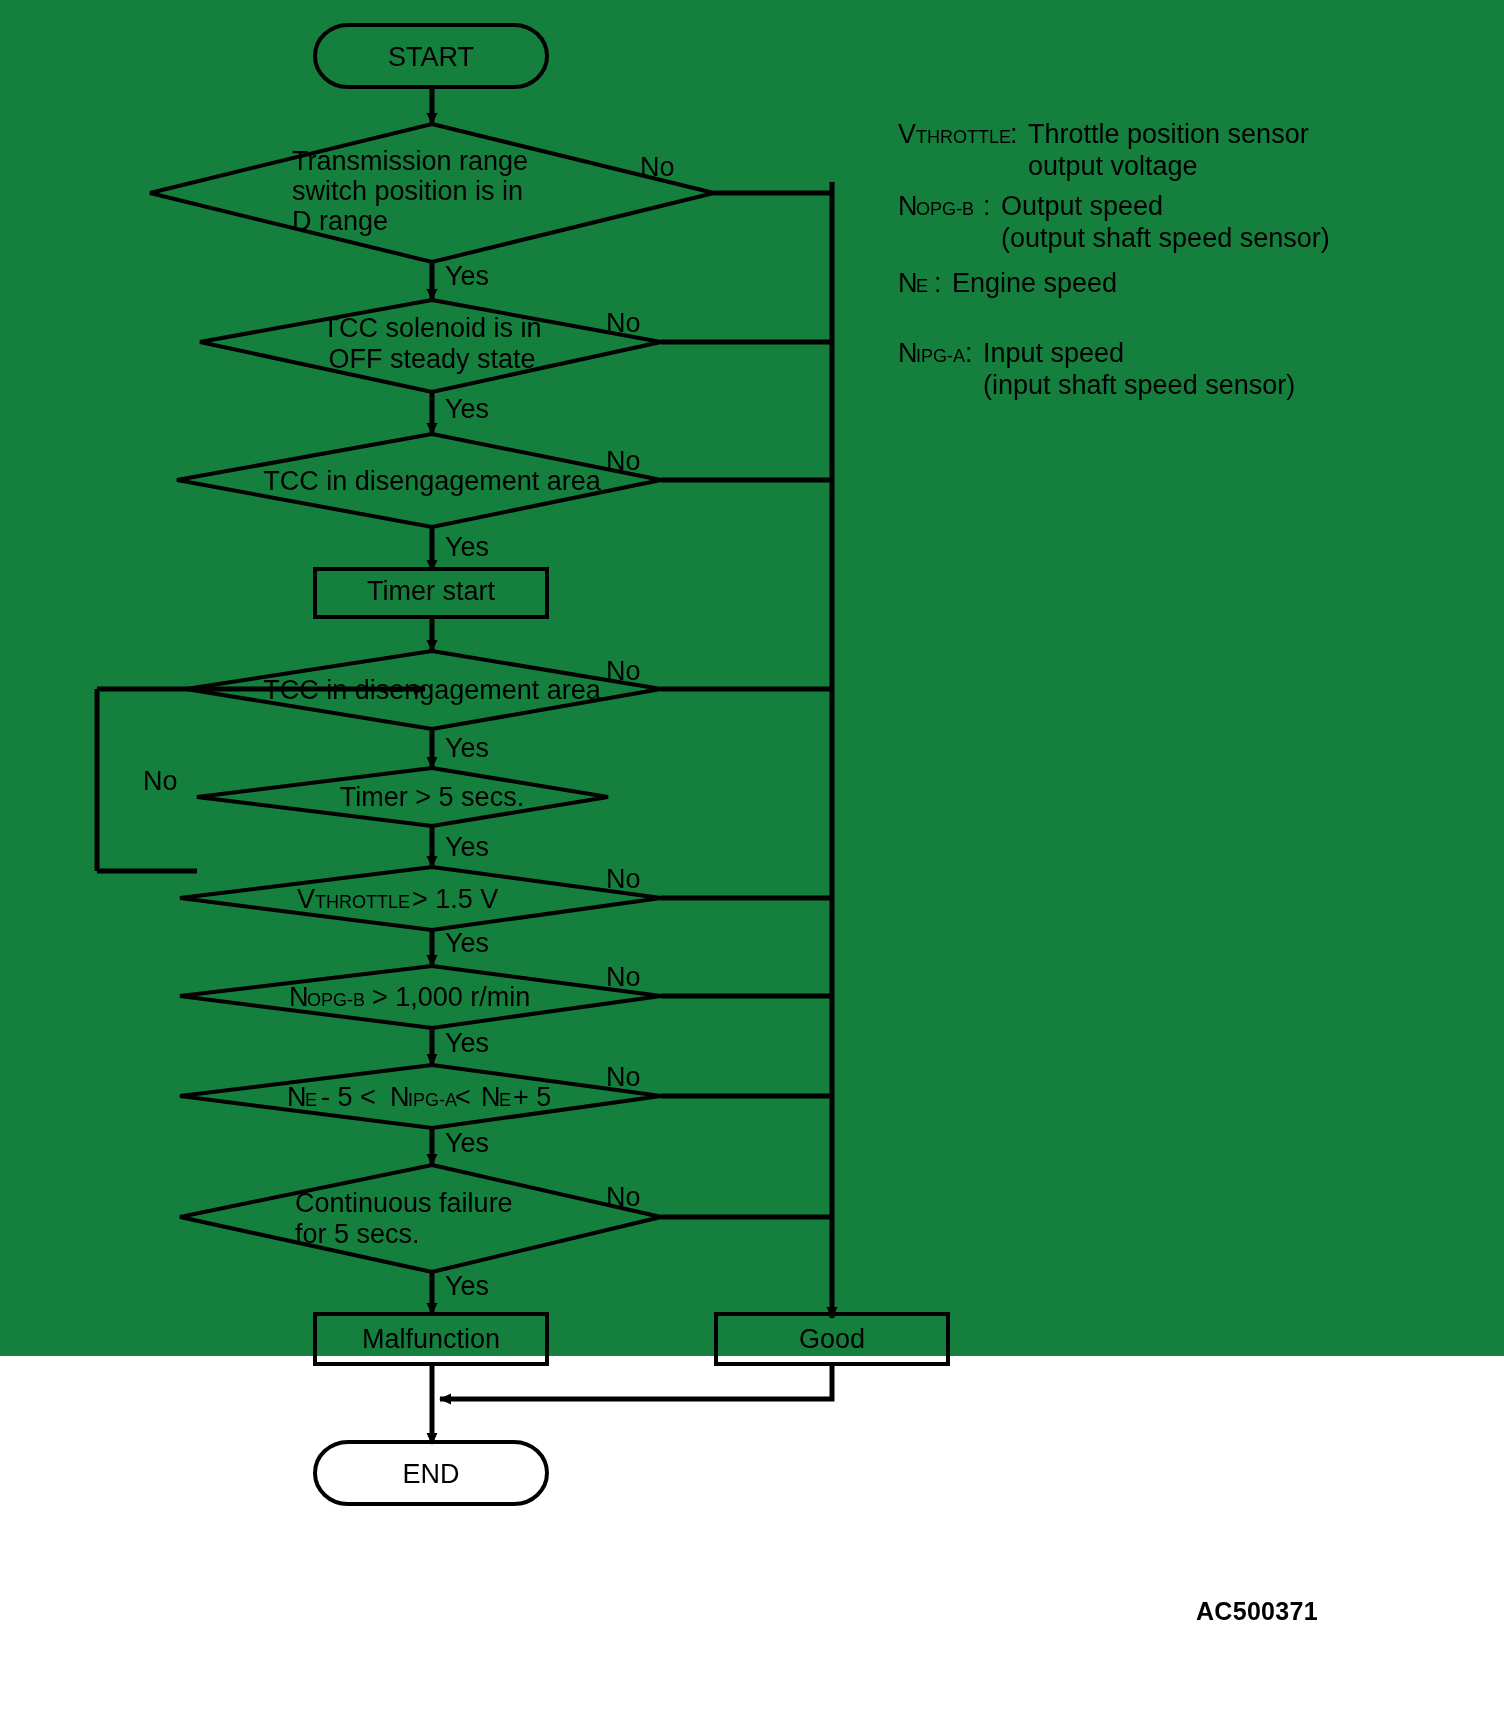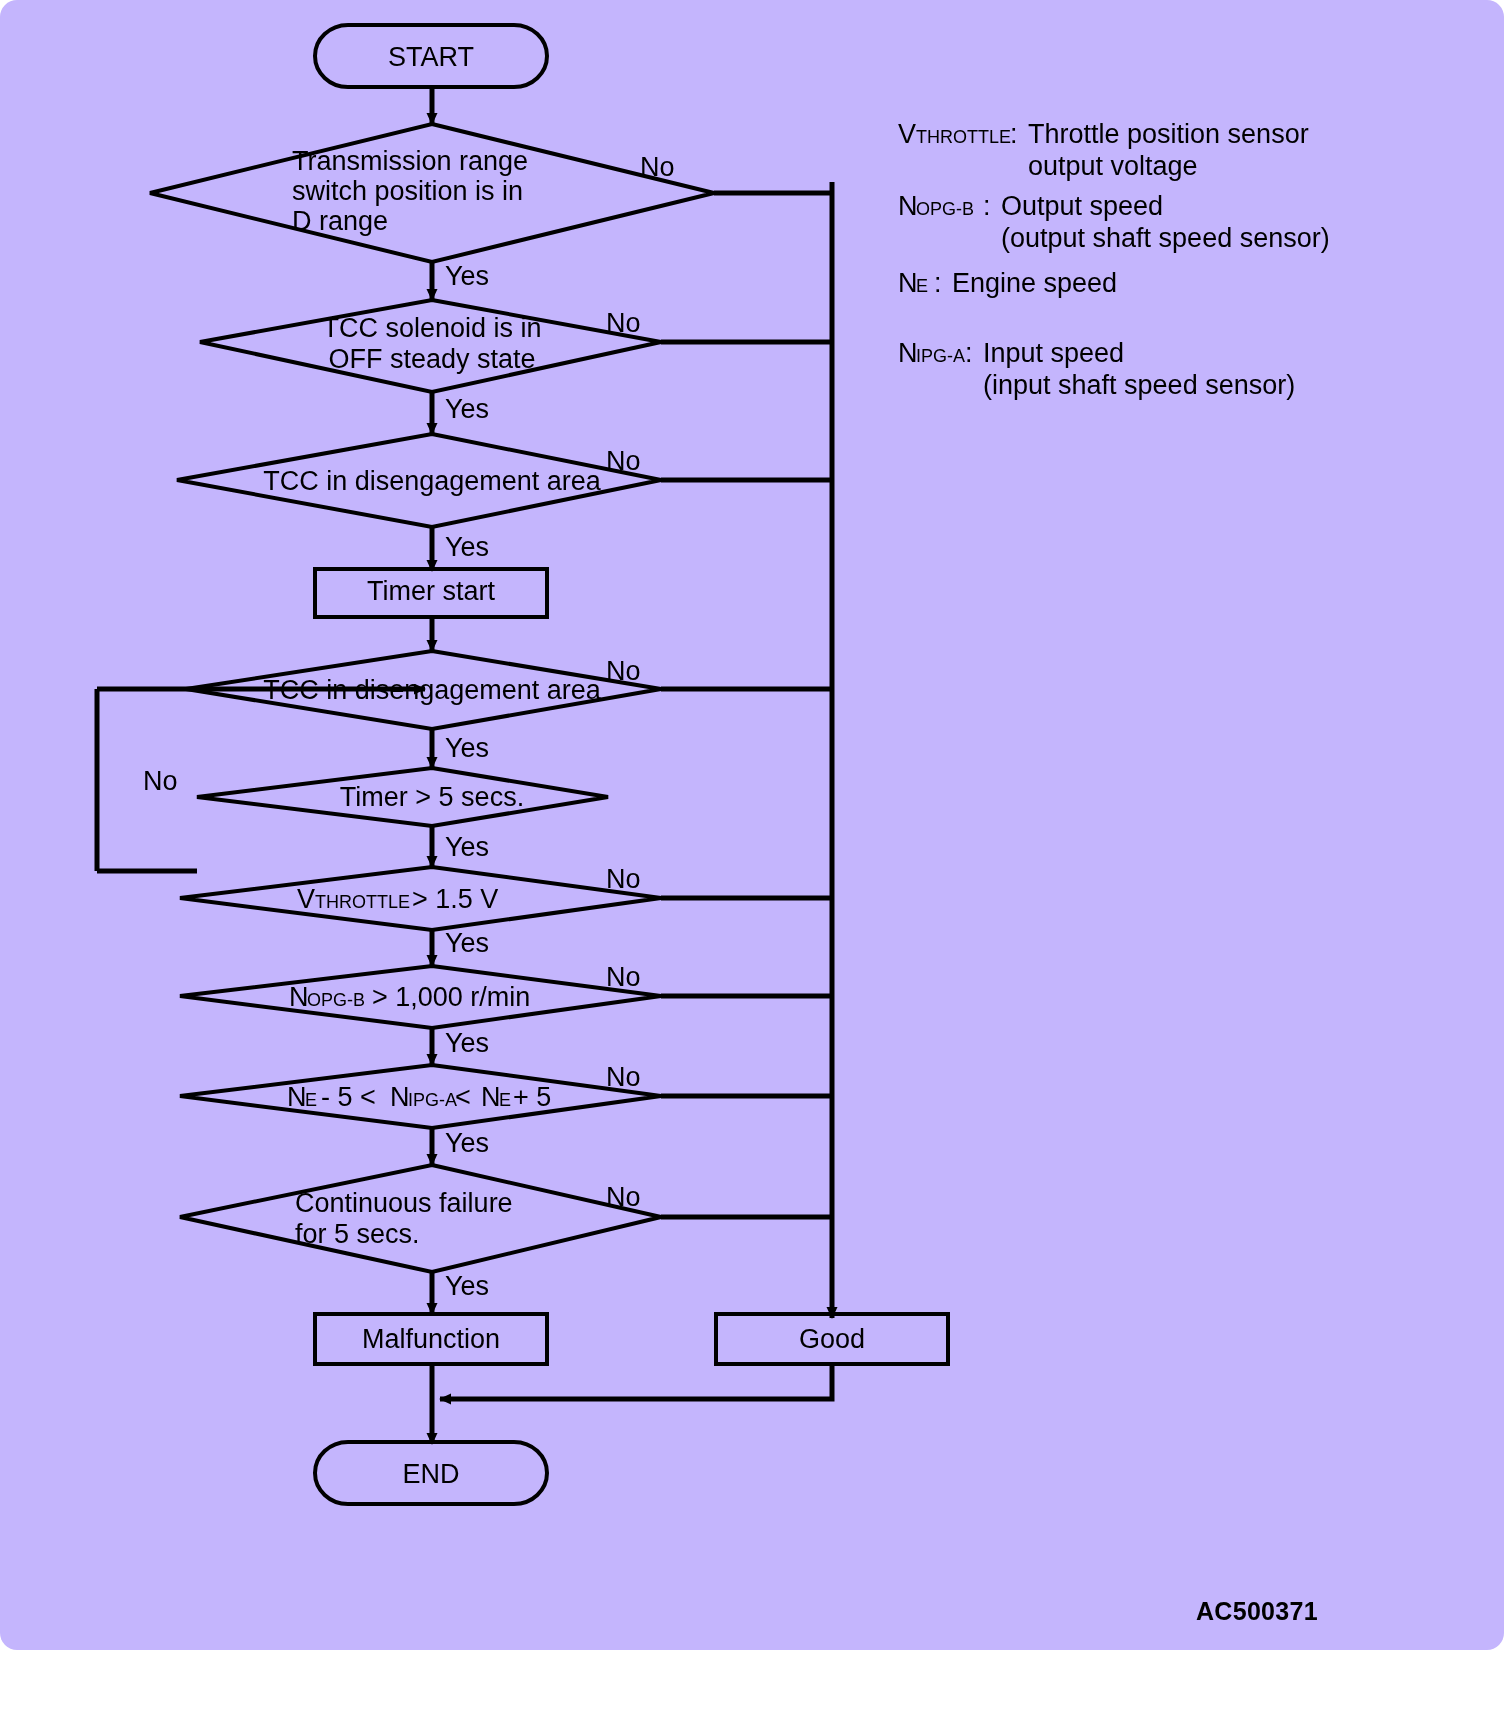--- a/index.html
+++ b/index.html
@@ -3,21 +3,21 @@
 <meta charset="utf-8">
 <style>
   html,body{margin:0;padding:0;background:#ffffff;}
   body{
     width:1504px;height:1730px;
     font-family:"Liberation Sans","DejaVu Sans",sans-serif;
     color:#000;
     overflow:hidden;
     position:relative;
   }
-  #stage{position:relative;width:1504px;height:1650px;background:#c4b5fd;border-radius:17px;}
+  #stage{position:relative;width:1504px;height:1356px;background:#15803d;}
   svg#flow{position:absolute;left:0;top:0;width:1504px;height:1730px;}
   .shape{fill:none;stroke:#000;stroke-width:4;stroke-linejoin:miter;}
   .conn{stroke:#000;stroke-width:5;fill:none;stroke-linecap:butt;}
   .txt{font-family:"Liberation Sans","DejaVu Sans",sans-serif;fill:#000;}
   .node-label{font-size:27px;}
   .edge-label{font-size:27px;}
   .legend-txt{font-size:27px;}
   .sub{font-size:18px;}
   .code{font-size:25px;font-weight:bold;letter-spacing:0.3px;}
 </style>

